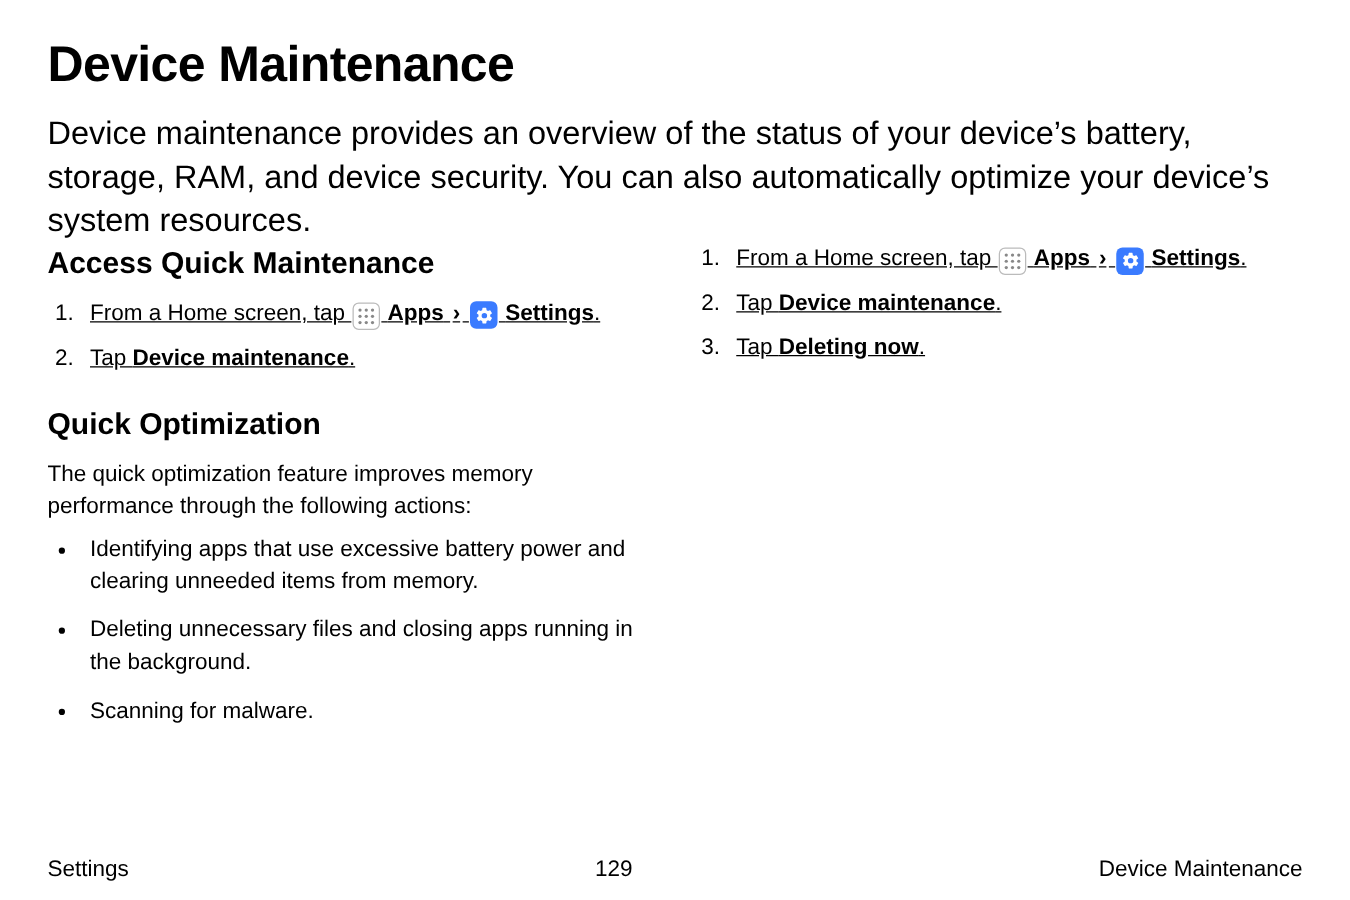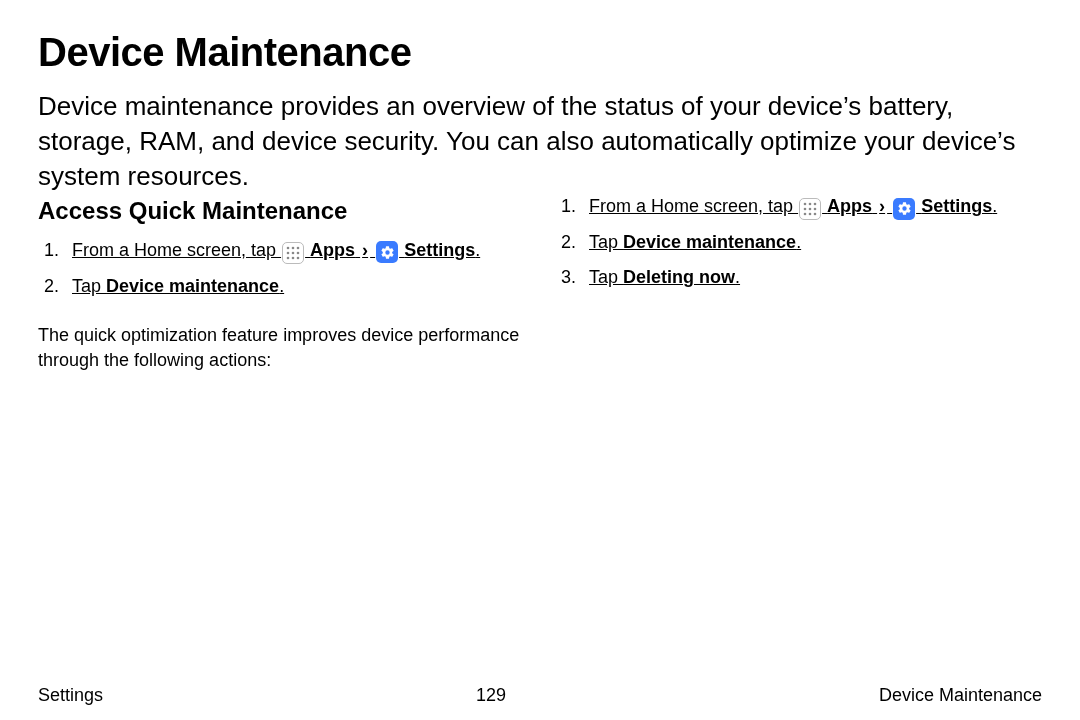--- a/index.html
+++ b/index.html
@@ -122,21 +122,27 @@
               </svg>
             </span>
           <span class="bold">Settings</span><span>.</span>
         </li>
         <li>
           <span>Tap </span><span class="bold">Device maintenance</span><span>.</span>
         </li>
       </ol>
     </div>
     <div class="section">
-      <p class="lead">The quick optimization feature improves device performance through the following actions:</p>
+      <h2>Quick Optimization</h2>
+      <p class="lead">The quick optimization feature improves memory performance through the following actions:</p>
+      <ul class="bullets">
+        <li>Identifying apps that use excessive battery power and clearing unneeded items from memory.</li>
+        <li>Deleting unnecessary files and closing apps running in the background.</li>
+        <li>Scanning for malware.</li>
+      </ul>
     </div>
   </div>
 
   <div class="col">
     <ol class="steps">
       <li>
         <span>From a Home screen, tap </span><span class="icon apps-icon">
             <svg viewBox="0 0 14 14">
               <g fill="#888">
                 <circle cx="2" cy="2" r="1.3"></circle>

